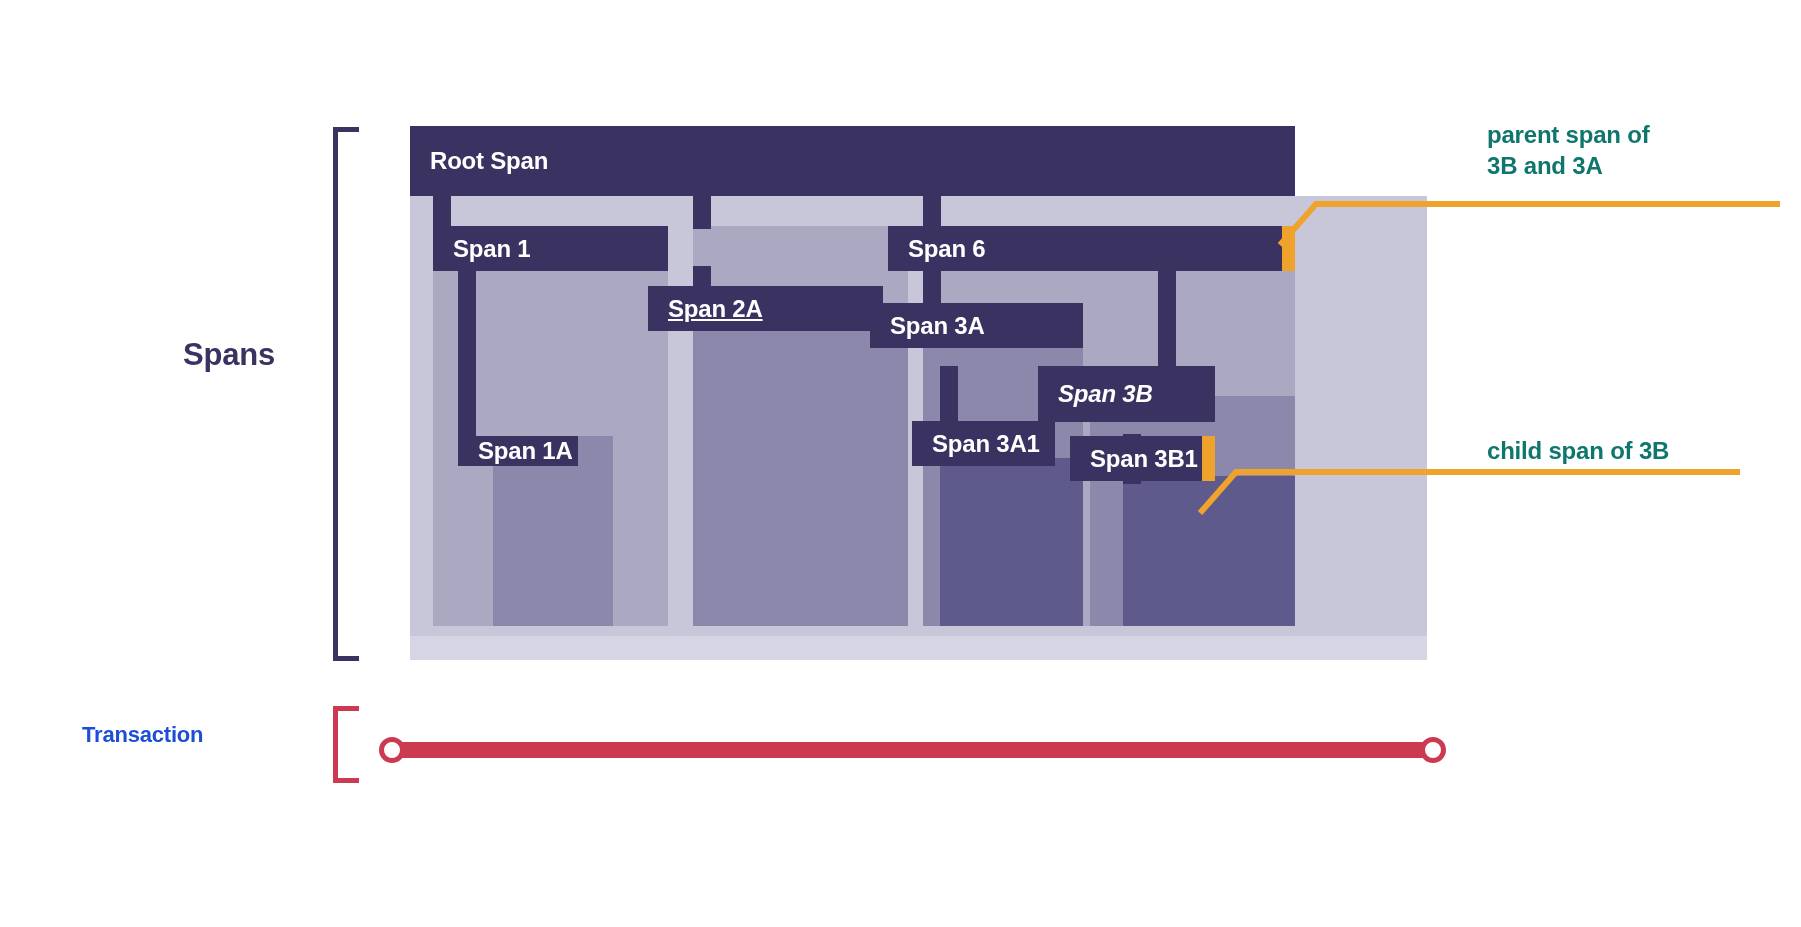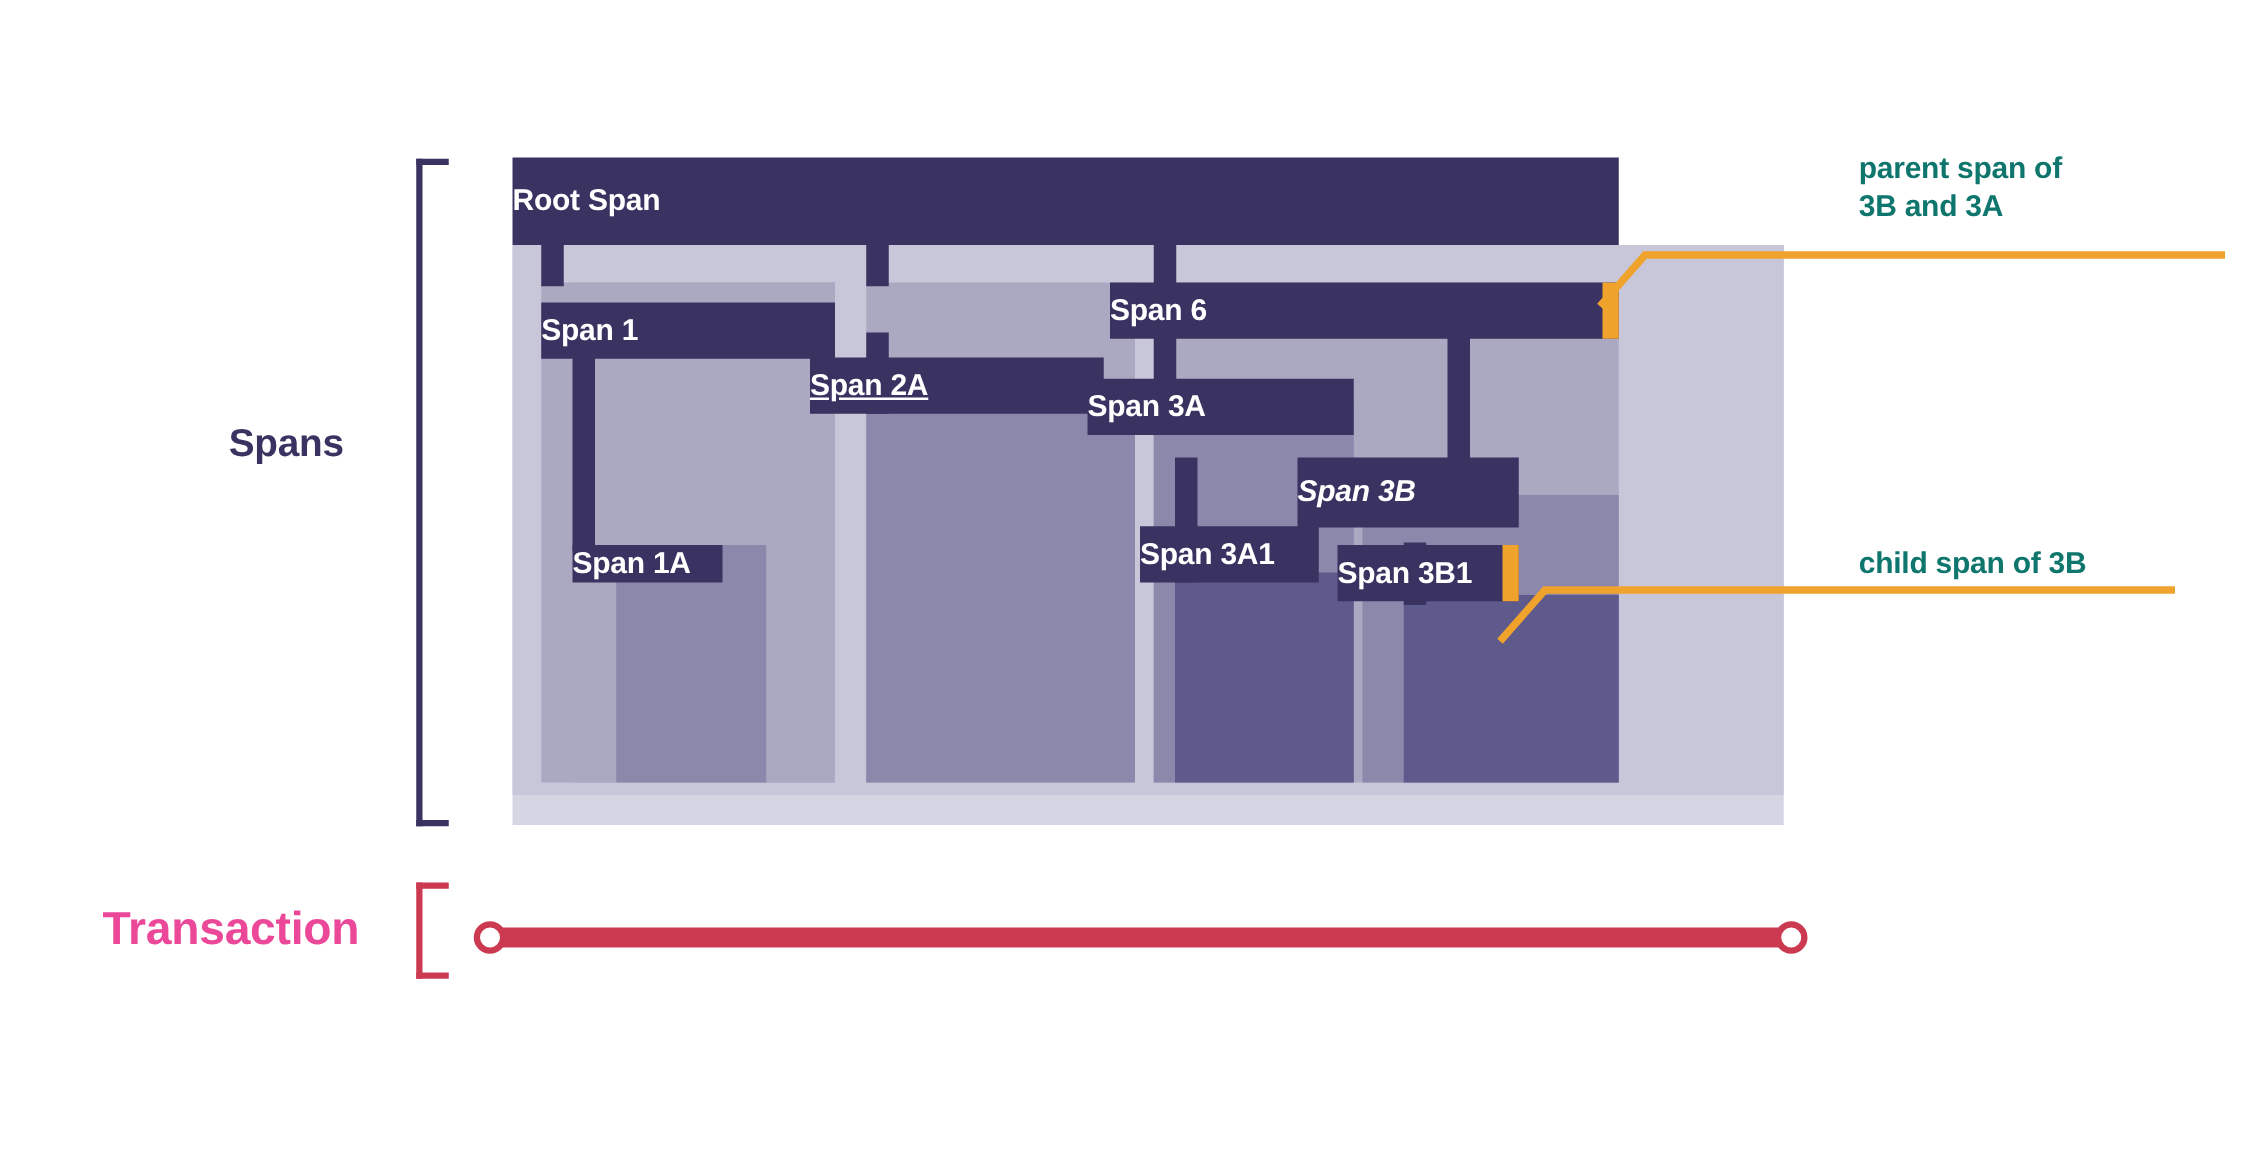--- a/index.html
+++ b/index.html
@@ -28,22 +28,22 @@
     letter-spacing: -0.2px;
     white-space: nowrap;
   }
   #spans-label {
     left: 183px; top: 337px;
     font-size: 31px;
     color: #3A3260;
   }
   #transaction-label {
     left: 82px; top: 722px;
-    font-size: 37px;
-    color: #ec4899;
+    font-size: 22px;
+    color: #1d4ed8;
   }
 
   
   .bracket {
     border-style: solid;
     border-right: none;
     box-sizing: border-box;
   }
   #spans-bracket {
     left: 333px; top: 127px;
@@ -78,20 +78,21 @@
   .bar {
     position: absolute;
     background: #3A3260;
     color: #ffffff;
     font-size: 24px;
     font-weight: bold;
     letter-spacing: -0.2px;
     display: flex;
     align-items: center;
     box-sizing: border-box;
+    padding-left: 20px;
     white-space: nowrap;
   }
   .connector { position: absolute; background: #3A3260; }
 
   
   .orange-tick {
     position: absolute;
     background: #EFA32C;
     width: 13px;
   }
@@ -176,21 +177,21 @@
     <div class="connector" style="left:748px; top:140px; width:18px; height:140px;"></div>
 
     <div class="connector" style="left:530px; top:240px; width:18px; height:100px;"></div>
 
     <div class="connector" style="left:713px; top:308px; width:18px; height:50px;"></div>
 
     <div class="bar" style="left:0px; top:0px; width:885px; height:70px;">
       <span>Root Span</span>
     </div>
 
-    <div class="bar" style="left:23px; top:116px; width:235px; height:45px;align-items:center;">
+    <div class="bar" style="left:23px; top:100px; width:235px; height:45px;align-items:center;">
       <span>Span 1</span>
     </div>
 
     <div class="bar" style="left:48px; top:310px; width:120px; height:30px;">
       <span>Span 1A</span>
     </div>
 
 
     <div class="bar" style="left:238px; top:160px; width:235px; height:45px;text-decoration:underline;">
       <span>Span 2A</span>

